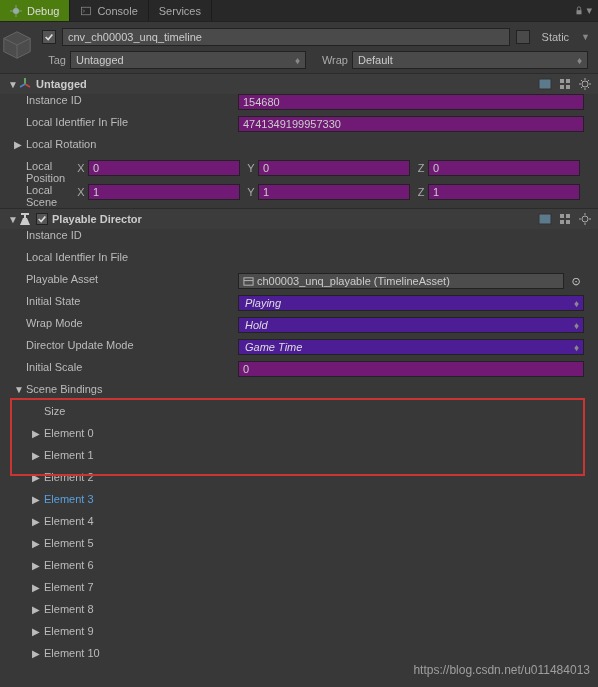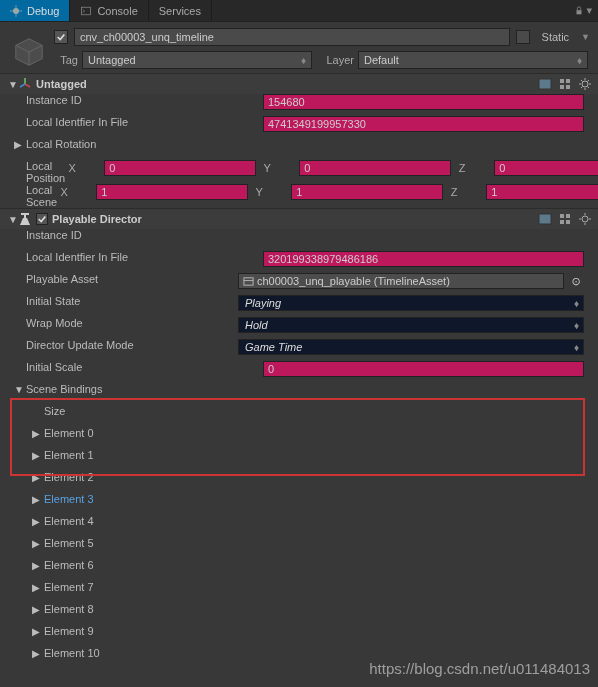--- a/index.html
+++ b/index.html
@@ -1,26 +1,26 @@
 <!DOCTYPE html>
 <html><head>
 <meta charset="utf-8">
 <style>
   * { box-sizing: border-box; margin: 0; padding: 0; font-family: Arial, Helvetica, sans-serif; }
   body { background: #383838; color: #b4b4b4; font-size: 11px; width: 598px; height: 687px; overflow: hidden; position: relative; }
   .tabbar { height: 22px; background: #282828; display: flex; align-items: stretch; border-bottom: 1px solid #222; }
   .tab { display: flex; align-items: center; padding: 0 10px; color: #aaa; border-right: 1px solid #1c1c1c; }
-  .tab.active { background: #0369a1; color: #ddd; }
+  .tab.active { background: #4d7c0f; color: #ddd; }
   .tab .ticon { width: 12px; height: 12px; margin-right: 5px; display: inline-block; }
   .tab .ticon svg { width: 12px; height: 12px; }
   .lock { margin-left: auto; display: flex; align-items: center; padding: 0 6px; }
   .lock svg { width: 10px; height: 10px; }
   .lock .arrow { margin-left: 2px; color: #888; }
 
-  .header { display: flex; align-items: flex-end; padding: 6px 8px 4px 12px; }
+  .header { display: flex; align-items: flex-start; padding: 6px 8px 4px 0; }
   .cube { width: 34px; height: 34px; margin-right: 8px; }
   .cube svg { width: 100%; height: 100%; }
   .headerRight { flex: 1; }
   .row1 { display: flex; align-items: center; }
   .chk { width: 14px; height: 14px; background: #555; border: 1px solid #222; margin-right: 6px; display: flex; align-items: center; justify-content: center; }
   .chk svg { width: 10px; height: 10px; }
   .nameInput { flex: 1; height: 18px; background: #4a4a4a; border: 1px solid #222; color: #ccc; padding: 1px 5px; font-size: 11px; outline: none; }
   .static { display: flex; align-items: center; margin-left: 6px; color: #bbb; gap: 9px; }
   .static .chk { margin-right: 3px; background: #4a4a4a; }
   .static .dd { margin-left: 3px; color: #888; font-size: 9px; }
@@ -38,43 +38,43 @@
   .compIcon svg { width: 14px; height: 14px; }
   .compTitle { font-weight: bold; color: #ccc; flex: 1; }
   .compBtns { display: flex; align-items: center; gap: 6px; }
   .compBtns span { display: flex; }
   .compBtns svg { width: 14px; height: 14px; }
 
   .propRow { display: flex; align-items: flex-start; min-height: 22px; padding: 0 14px 0 8px; }
   .propLabel { width: 230px; padding-left: 18px; color: #bbb; display: flex; align-items: center; }
   .propLabel.sub { padding-left: 36px; }
   .propVal { flex: 1; display: flex; align-items: center; gap: 4px; }
-  .valInput { flex: 1; height: 16px; background: #be185d; border: 1px solid #222; color: #ccc; padding: 0 4px; font-size: 11px; outline: none; margin-left: 25px; }
+  .valInput { flex: 1; height: 16px; background: #701a75; border: 1px solid #222; color: #ccc; padding: 0 4px; font-size: 11px; outline: none; }
   .xyz { display: flex; flex: 1; gap: 0; }
   .xyzItem { display: flex; align-items: center; flex: 1; }
   .xyzLbl { width: 14px; text-align: center; color: #aaa; }
   .xyzItem .valInput { margin-right: 4px; }
 
   .foldTri { display:inline-block; width: 10px; font-size: 10px; color: #bbb; margin-right:2px; }
   .propLabel .foldTri { margin-left: -12px; }
 
   .objField { flex: 1; height: 16px; background: #4c4c4c; border: 1px solid #222; color: #ccc; display: flex; align-items: center; padding: 0 4px; font-size: 11px; position: relative; }
   .objField .tinyIcon { width: 11px; height: 11px; margin-right: 3px; display: inline-block; }
   .objField .tinyIcon svg { width: 11px; height: 11px; }
   .objDot { width: 16px; height: 16px; display: flex; align-items: center; justify-content: center; color: #ccc; }
-  .dropdown { flex: 1; height: 16px; background: #0f172a; border: 1px solid #222; color: #ddd; display: flex; align-items: center; padding: 0 6px; font-size: 11px; position: relative; font-style: italic; }
+  .dropdown { flex: 1; height: 16px; background: #4c1d95; border: 1px solid #222; color: #ddd; display: flex; align-items: center; padding: 0 6px; font-size: 11px; position: relative; font-style: italic; }
   .dropdown .dd { position: absolute; right: 4px; font-size: 10px; color: #888; font-style: normal; }
 
   .elements .propRow { min-height: 22px; }
   .elements .propLabel { padding-left: 36px; }
   .highlight1 { color: #5aa0e0; }
 
   .redBox { position: absolute; border: 2px solid #c33; pointer-events: none; left: 10px; top: 398px; width: 575px; height: 78px; }
 
-  .watermark { position: absolute; right: 8px; bottom: 10px; color: #b8b8b8; font-size: 15px; opacity: 0.8; font-family: Arial; }
+  .watermark { position: absolute; right: 8px; bottom: 10px; color: #b8b8b8; font-size: 12px; opacity: 0.8; font-family: Arial; }
 </style>
 </head>
 <body>
 
 <div class="tabbar">
   <div class="tab active">
     <span class="ticon"><svg viewBox="0 0 16 16">
           <circle cx="8" cy="8" r="4" fill="#9aa"></circle>
           <line x1="8" y1="0" x2="8" y2="4" stroke="#9aa"></line>
           <line x1="8" y1="12" x2="8" y2="16" stroke="#9aa"></line>
@@ -123,21 +123,21 @@
         <span>Static</span>
         <span class="dd">▼</span>
       </label>
     </div>
     <div class="row2">
       <span class="lbl">Tag</span>
       <div class="tagSelect">
           <span>Untagged</span>
           <span class="dd">♦</span>
         </div>
-      <span class="layerLbl">Layer</span>
+      <span class="layerLbl">Wrap</span>
       <div class="layerSelect">
           <span>Default</span>
           <span class="dd">♦</span>
         </div>
     </div>
   </div>
 </div>
 
 <div class="component">
   <div class="compHeader">
@@ -273,23 +273,20 @@
             </g>
           </svg>
         </span>
     </div>
   </div>
   <div class="propRow">
       <div class="propLabel">Instance ID</div>
     </div>
   <div class="propRow">
       <div class="propLabel">Local Identfier In File</div>
-      <div class="propVal">
-        <input class="valInput" value="320199338979486186" style="">
-      </div>
     </div>
   <div class="propRow">
       <div class="propLabel">Playable Asset</div>
       <div class="propVal">
         <div class="objField">
           <span class="tinyIcon"><svg viewBox="0 0 12 12">
               <rect x="1" y="2" width="10" height="8" fill="none" stroke="#bbb"></rect>
               <line x1="1" y1="5" x2="11" y2="5" stroke="#bbb"></line>
             </svg></span>
           <span>ch00003_unq_playable (TimelineAsset)</span>

